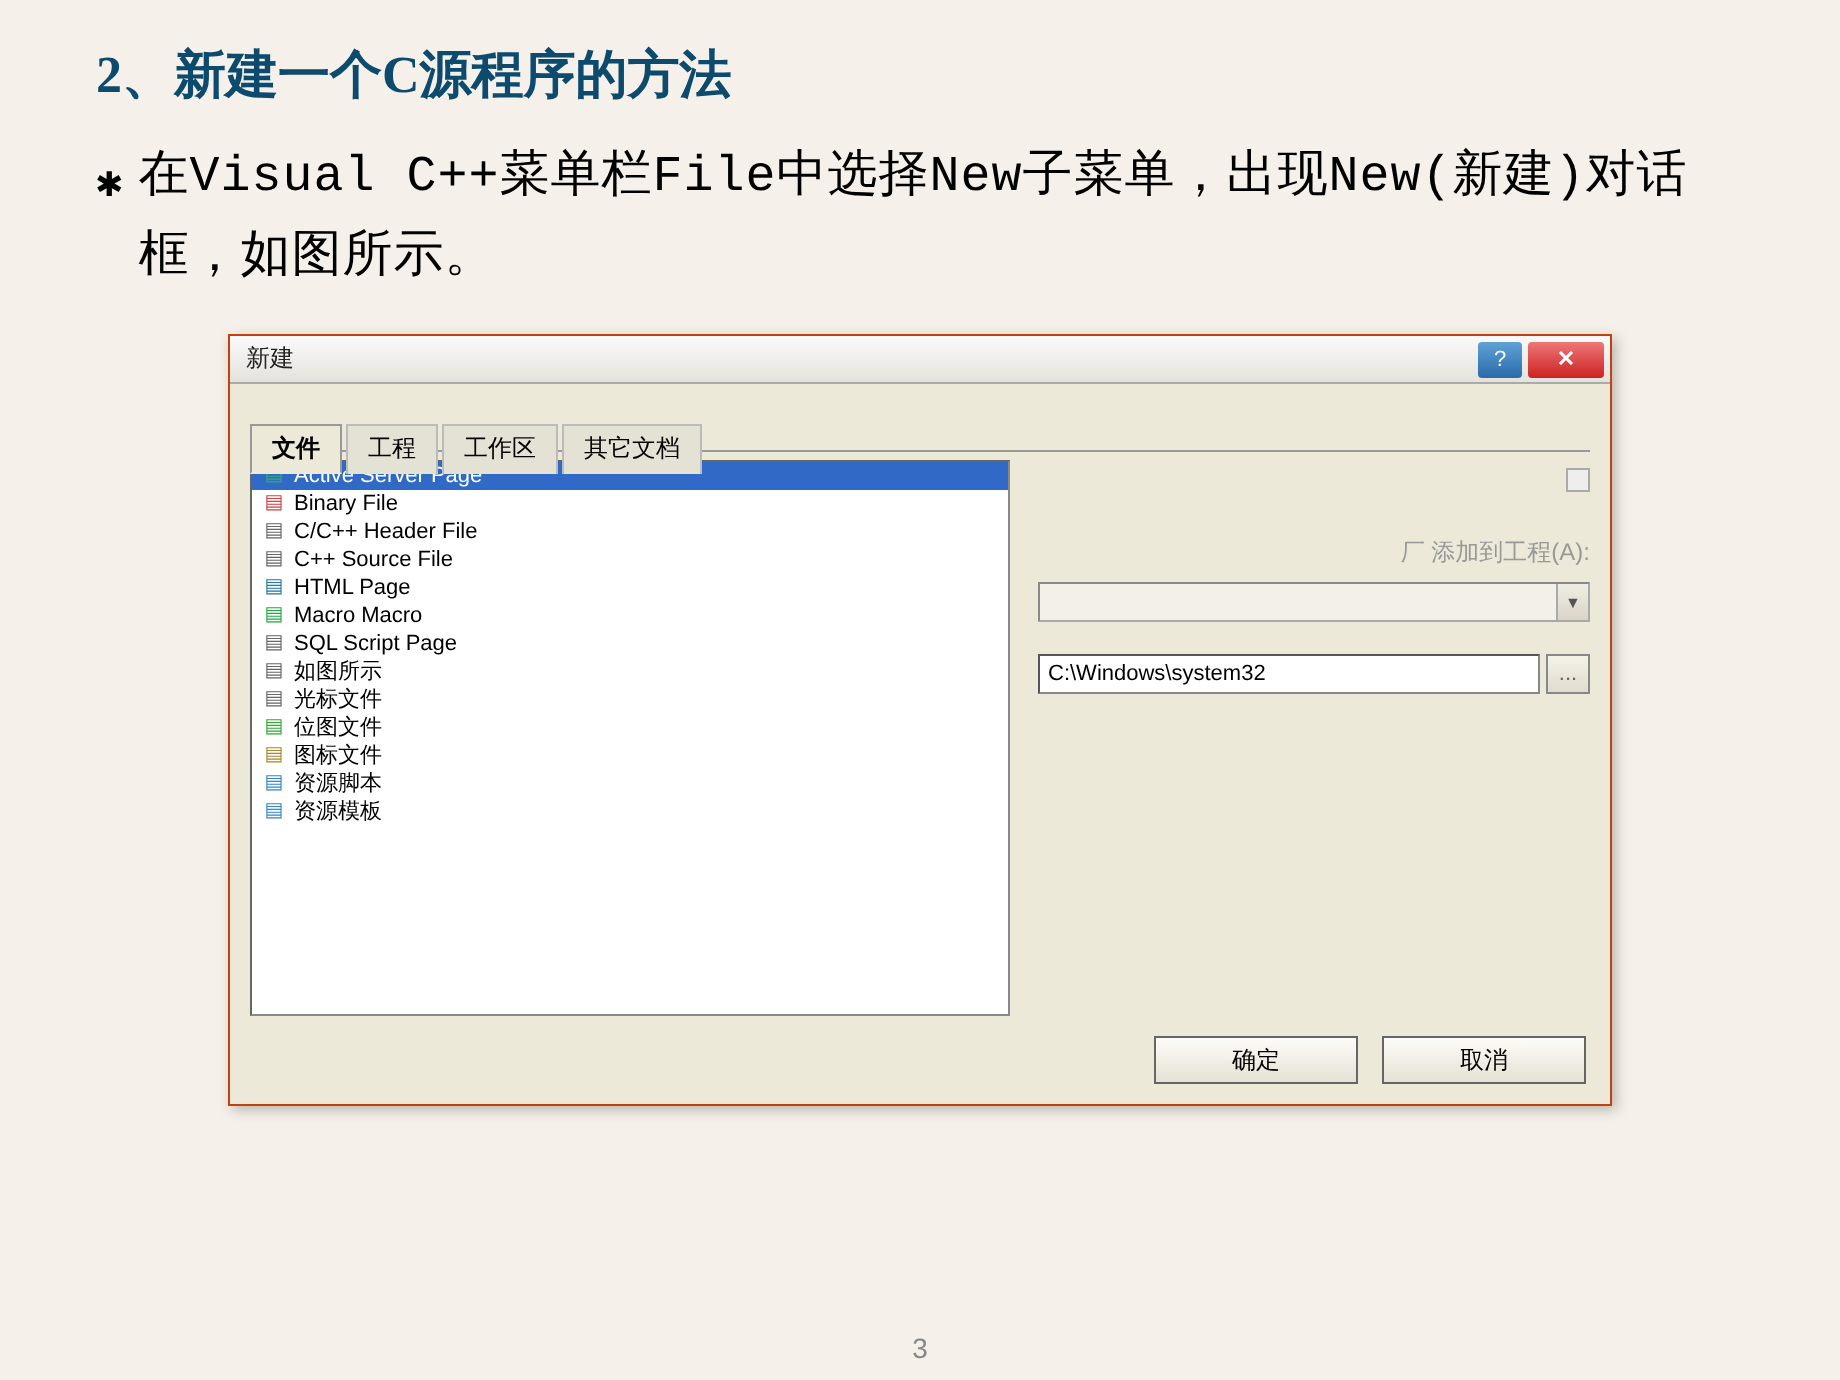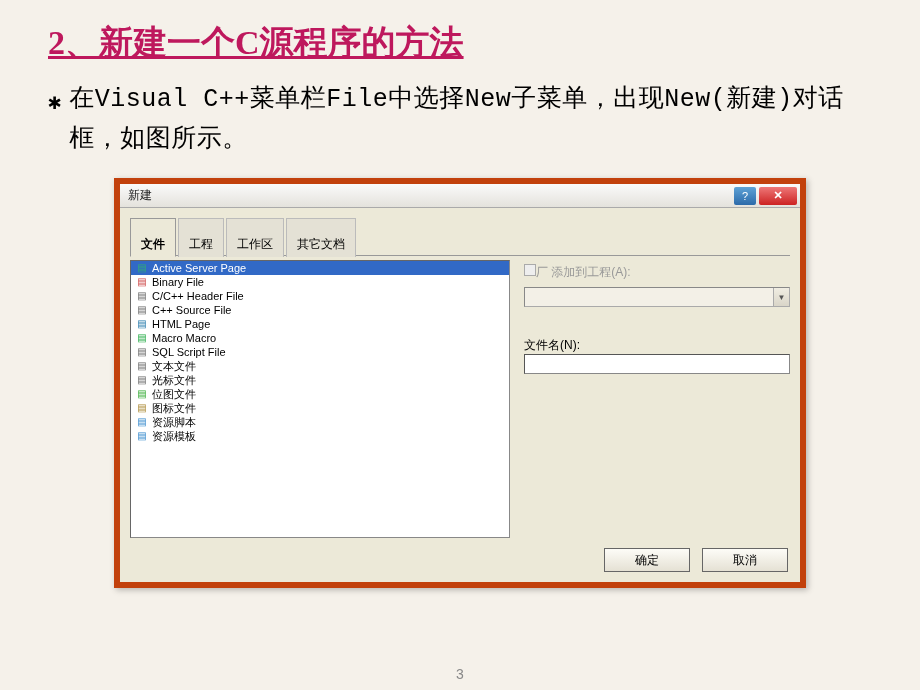--- a/index.html
+++ b/index.html
@@ -5,26 +5,25 @@
     * { margin: 0; padding: 0; box-sizing: border-box; }
     body {
       width: 920px;
       height: 690px;
       background: #f5f1ea;
       font-family: "SimSun", serif;
       position: relative;
       overflow: hidden;
     }
     .slide-heading {
-      color: #be185d;
-      font-size: 34px;
+      color: #0c4a6e;
+      font-size: 26px;
       font-weight: bold;
       padding: 20px 0 0 48px;
       font-family: "SimSun", serif;
-      text-decoration: underline;
     }
     .slide-body {
       padding: 14px 48px 0 48px;
       font-size: 25px;
       color: #000;
       line-height: 1.6;
       font-family: "SimSun", "Courier New", monospace;
     }
     .bullet {
       display: flex;
@@ -39,21 +38,21 @@
       flex: 1;
       letter-spacing: 0.5px;
     }
     .dialog-wrap {
       margin: 18px auto 0 auto;
       width: 692px;
       position: relative;
     }
     .dialog {
       background: #ece9d8;
-      border: 6px solid #c2410c;
+      border: 1px solid #c2410c;
       box-shadow: 2px 2px 6px rgba(0,0,0,0.25);
       font-family: "Tahoma","SimSun",sans-serif;
     }
     .titlebar {
       height: 24px;
       background: linear-gradient(to bottom, #fafafa, #e4e2dc);
       border-bottom: 1px solid #aaa;
       display: flex;
       align-items: center;
       justify-content: space-between;
@@ -77,24 +76,24 @@
     .dialog-inner {
       padding: 8px 10px 10px 10px;
     }
     .tabs {
       display: flex;
       font-size: 12px;
       border-bottom: 1px solid #999;
       margin-bottom: 4px;
     }
     .tab {
-      padding: 17px 10px 3px 10px;
+      padding: 3px 10px 3px 10px;
       margin-right: 2px;
       position: relative;
-      top: 2px;
+      top: 12px;
       cursor: pointer;
     }
     .tab.active {
       background: #ece9d8;
       border: 1px solid #999;
       border-bottom: 1px solid #ece9d8;
       font-weight: bold;
     }
     .tab:not(.active) {
       background: #e4e1d5;
@@ -139,23 +138,24 @@
     .right-panel {
       flex: 1;
       font-size: 12px;
       color: #666;
       padding-top: 4px;
     }
     .field-group { margin-bottom: 16px; }
     .field-group.disabled label { color: #999; }
     .checkbox-row {
       display: flex;
-      align-items: flex-start;
-      gap: 0;
+      align-items: flex-end;
+      gap: 22px;
       color: #999;
+      flex-direction: column;
     }
     .checkbox-box {
       width: 12px; height: 12px;
       border: 1px solid #aaa;
       background: #eee;
     }
     .combo {
       margin-top: 6px;
       height: 20px;
       background: #f3f0e7;
@@ -208,21 +208,21 @@
       cursor: pointer;
     }
     .dialog-buttons {
       display: flex;
       justify-content: flex-end;
       gap: 12px;
       margin-top: 10px;
       padding-right: 2px;
     }
     .dlg-btn {
-      width: 86px;
+      width: 102px;
       height: 24px;
       background: linear-gradient(#fdfcf7,#e5e1d4);
       border: 1px solid #666;
       font-size: 12px;
       font-family: "SimSun",sans-serif;
       display: flex;
       align-items: center;
       justify-content: center;
       cursor: pointer;
     }
@@ -285,25 +285,25 @@
             <div class="file-item">
               <span class="file-icon" style="color: rgb(34, 119, 170);">▤</span>
               <span>HTML Page</span>
             </div>
             <div class="file-item">
               <span class="file-icon" style="color: rgb(34, 170, 68);">▤</span>
               <span>Macro Macro</span>
             </div>
             <div class="file-item">
               <span class="file-icon" style="color: rgb(102, 102, 102);">▤</span>
-              <span>SQL Script File</span>
-            </div>
-            <div class="file-item">
-              <span class="file-icon" style="color: rgb(102, 102, 102);">▤</span>
-              <span>文本文件</span>
+              <span>SQL Script Page</span>
+            </div>
+            <div class="file-item">
+              <span class="file-icon" style="color: rgb(102, 102, 102);">▤</span>
+              <span>如图所示</span>
             </div>
             <div class="file-item">
               <span class="file-icon" style="color: rgb(102, 102, 102);">▤</span>
               <span>光标文件</span>
             </div>
             <div class="file-item">
               <span class="file-icon" style="color: rgb(51, 170, 51);">▤</span>
               <span>位图文件</span>
             </div>
             <div class="file-item">
@@ -322,25 +322,25 @@
         <div class="right-panel">
           <div class="field-group disabled">
             <div class="checkbox-row">
               <div class="checkbox-box"></div>
               <label>厂 <span>添加到工程(A):</span></label>
             </div>
             <div class="combo">
               <div class="combo-arrow">▼</div>
             </div>
           </div>
-          <div class="field-group" style="margin-top:30px;">
-            <div class="field-label">文件名(N):</div>
-            <input class="text-input" value="" style="">
-          </div>
           <div class="field-group">
+            <div class="location-row">
+              <input class="text-input" value="C:\Windows\system32" style="">
+              <div class="browse-btn">...</div>
+            </div>
           </div>
         </div>
       </div>
       <div class="dialog-buttons">
         <div class="dlg-btn">确定</div>
         <div class="dlg-btn">取消</div>
       </div>
     </div>
   </div>
 </div>

